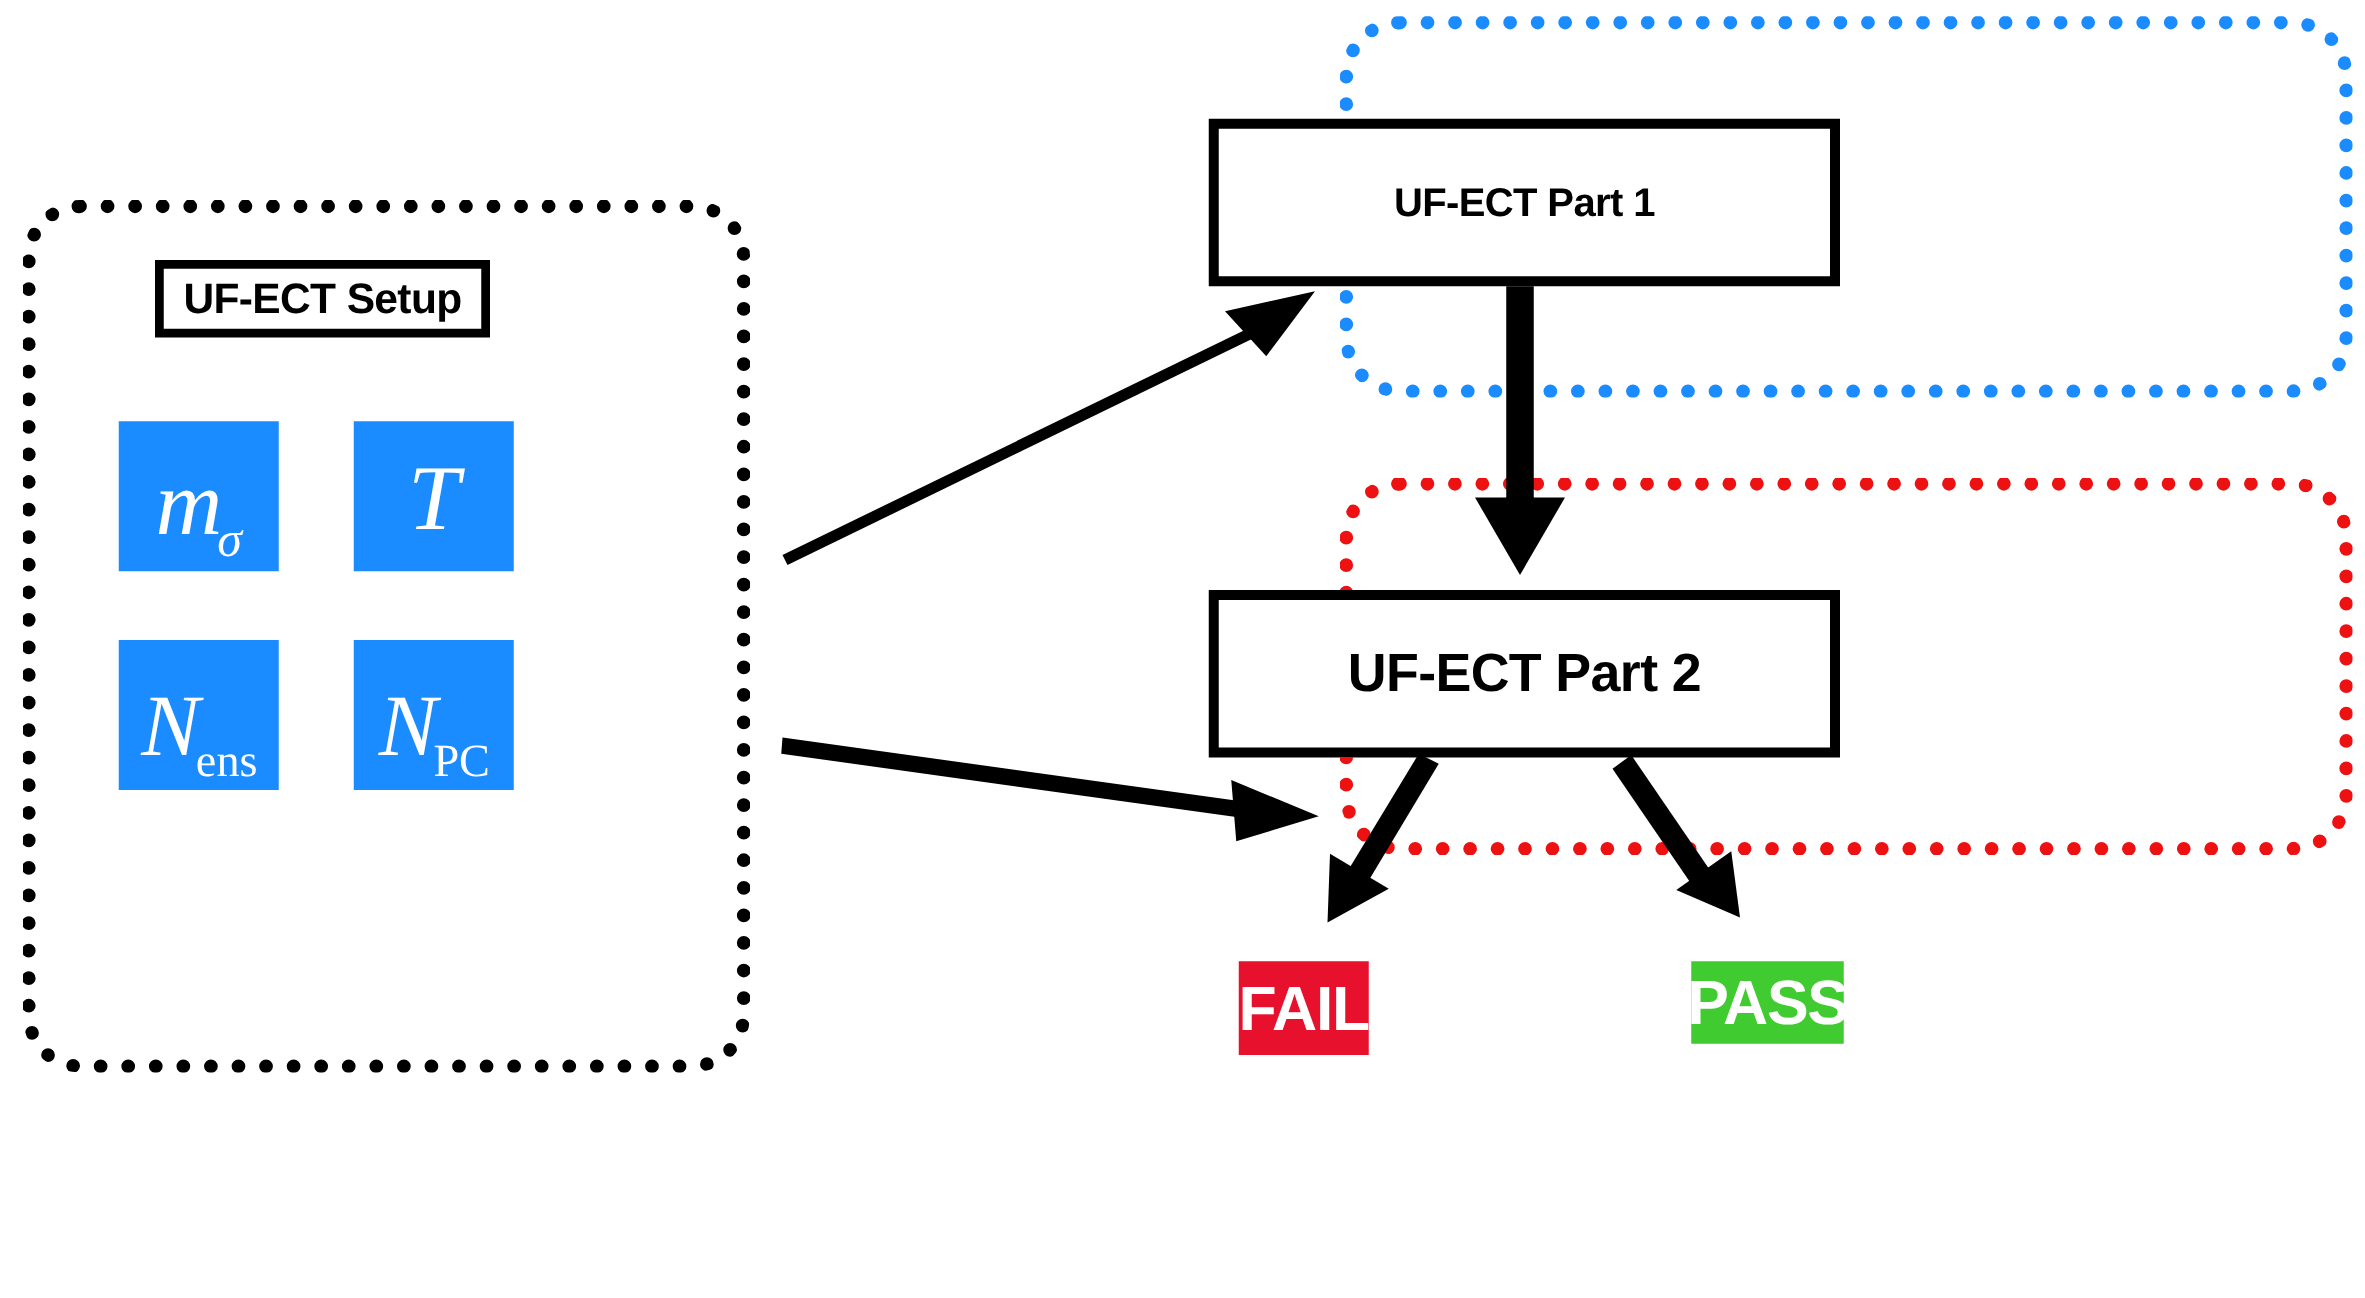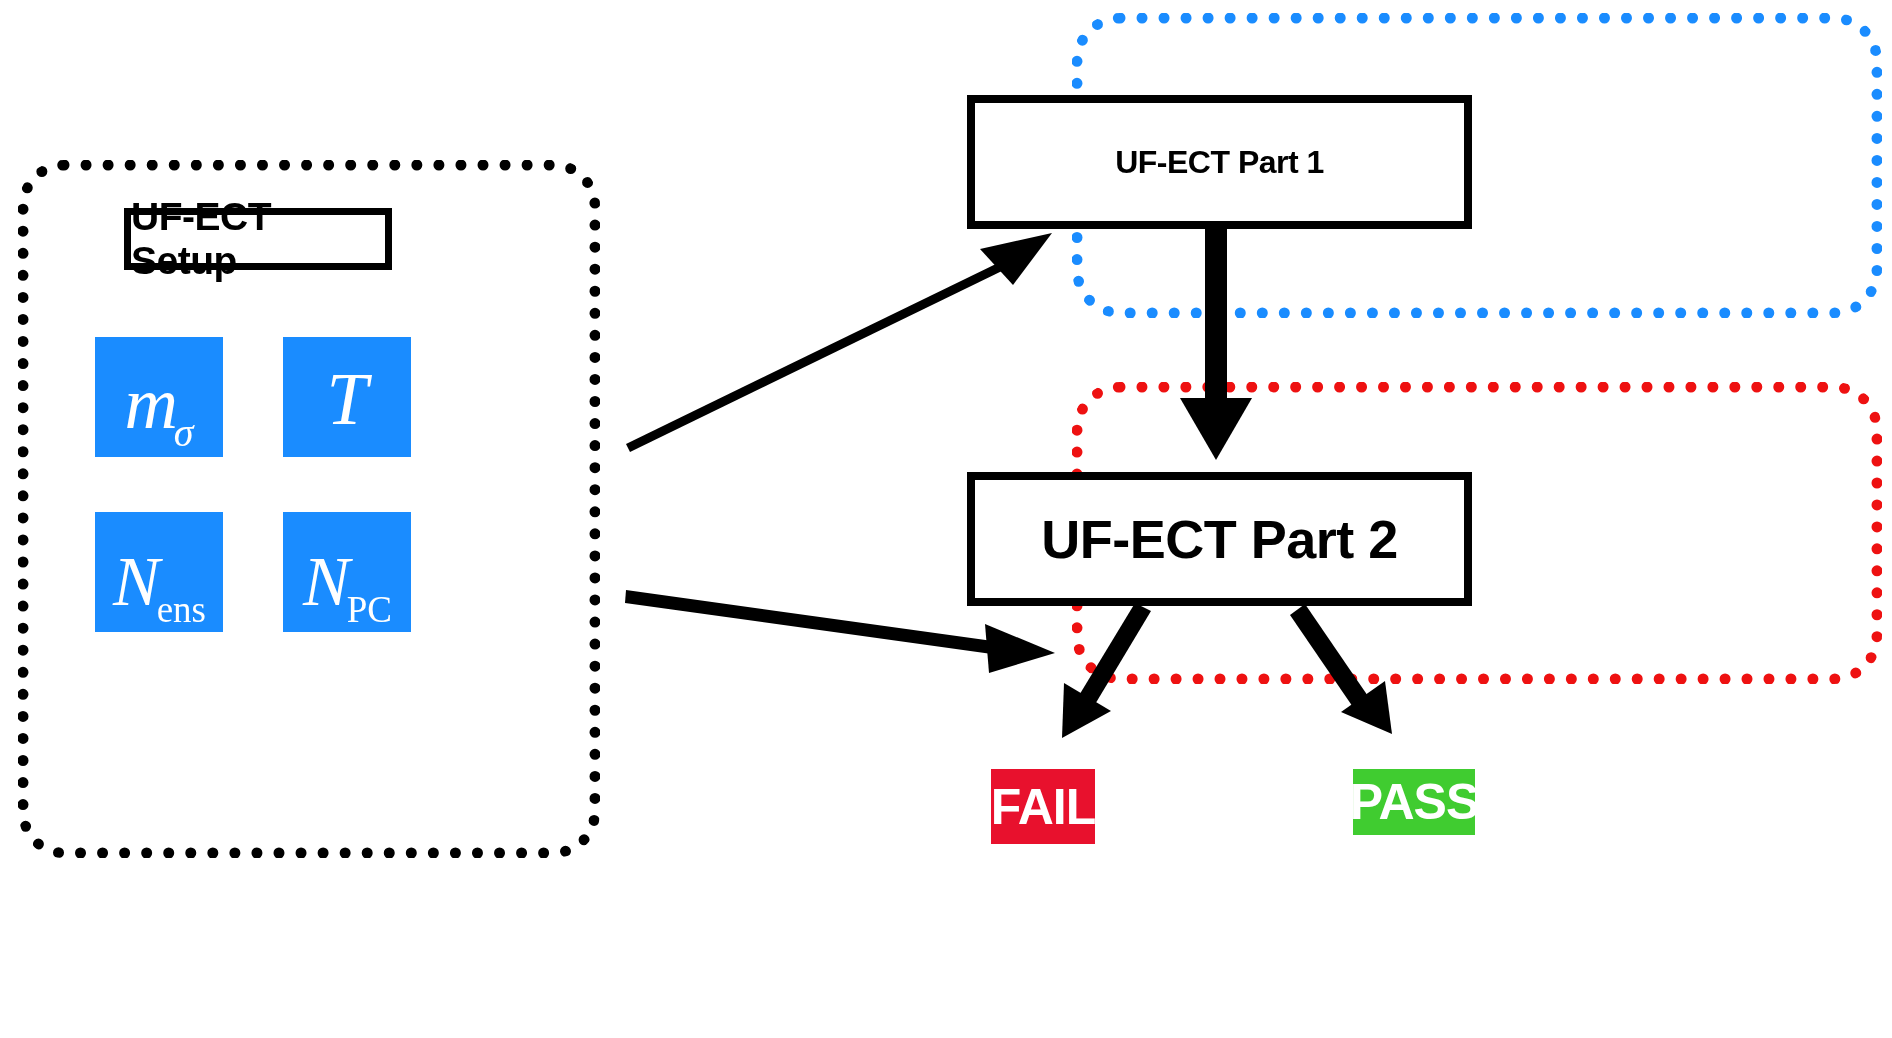--- a/index.html
+++ b/index.html
@@ -59,35 +59,35 @@
     color: #000000;
     font-weight: bold;
     letter-spacing: -0.5px;
   }
   #setup-title-box {
     left: 124px;
     top: 208px;
     width: 268px;
     height: 62px;
     border-width: 7px;
-    font-size: 39px;
+    font-size: 34px;
   }
   #part1-box {
     left: 967px;
     top: 95px;
     width: 505px;
     height: 134px;
     font-size: 32px;
   }
   #part2-box {
     left: 967px;
     top: 472px;
     width: 505px;
     height: 134px;
-    font-size: 54px;
+    font-size: 43px;
   }
 
   
   .param-tile {
     position: absolute;
     background: #1a8cff;
     display: flex;
     align-items: center;
     justify-content: center;
     color: #ffffff;

